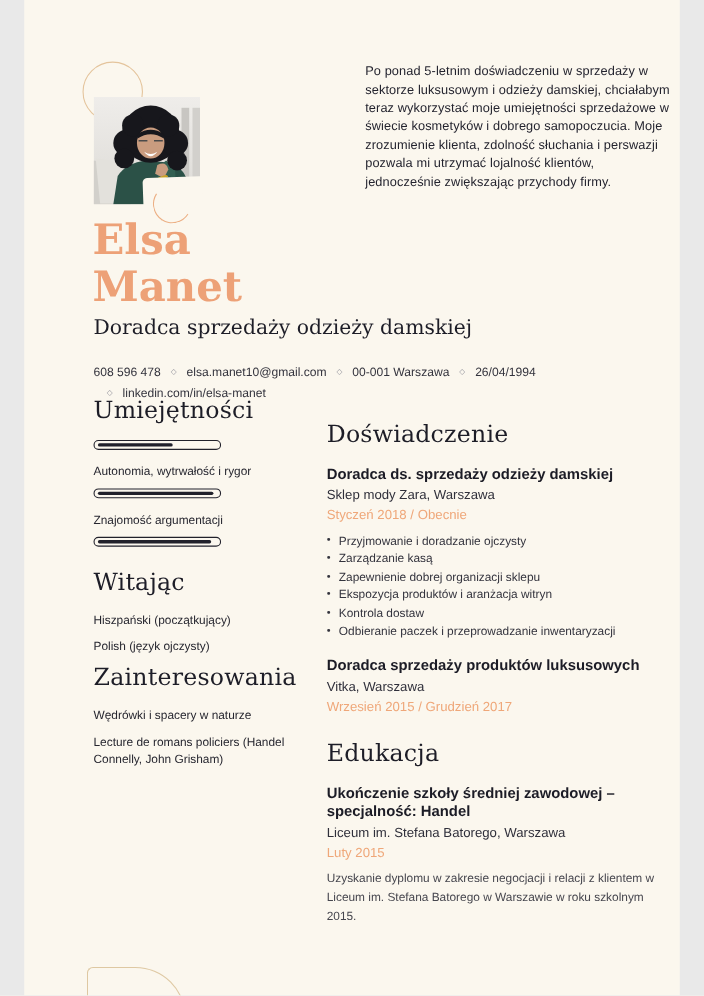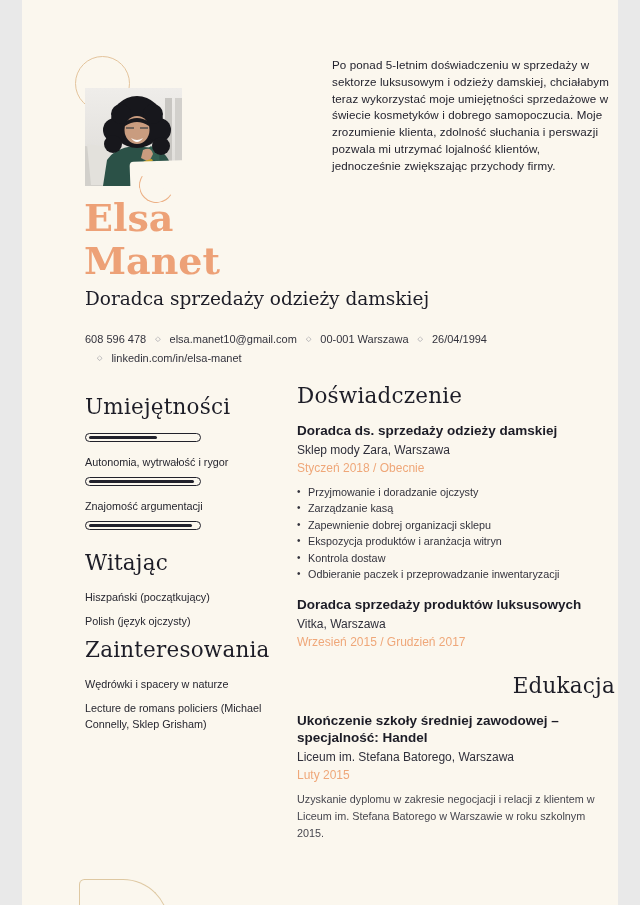--- a/index.html
+++ b/index.html
@@ -58,21 +58,21 @@
     font-size:11px; line-height:19px; color:#33333D;
   }
   .contact-line { display:flex; align-items:center; flex-wrap:wrap; }
   .contact-line.second { padding-left:12px; }
   .sep {
     font-size:7px; color:#9A9AA2; margin:0 9px; display:inline-block;
     transform:translateY(-1px);
   }
   .sep.lead { margin-left:0; }
   
-  .col-left  { position:absolute; left:63px;  top:394px; width:182px; }
+  .col-left  { position:absolute; left:63px;  top:361px; width:182px; }
   .col-right { position:absolute; left:275px; top:383px; width:318px; }
   h2 {
     font-family:"DejaVu Serif", serif; font-weight:500;
     font-size:21.5px; color:#1D1D27; margin:0 0 14px 0; letter-spacing:0.2px;
   }
   
   .skill { margin-bottom:12px; }
   .skill-label { font-size:10.8px; line-height:16px; color:#26262F; margin-bottom:7px; }
   .bar {
     width:116px; height:9px; border:1px solid #21212B; border-radius:5px;
@@ -88,21 +88,21 @@
   .job-company { font-size:12px; color:#2F2F3A; margin-bottom:4px; }
   .job-dates { font-size:12px; color:#EFA779; margin-bottom:9px; }
   .bullets { list-style:none; }
   .bullets li {
     font-size:10.8px; line-height:16.4px; color:#33333D;
     padding-left:11px; position:relative;
   }
   .bullets li::before {
     content:"•"; position:absolute; left:0; top:0; color:#33333D; font-size:10px;
   }
-  .h2-edu { margin-top:24px;text-align:right; }
+  .h2-edu { margin-top:24px; }
   .edu-desc { font-size:10.8px; line-height:17px; color:#46464E; width:312px; margin-top:2px; }
 </style>
 </head>
 <body>
 
 <div class="page">
 
   <div class="decor-circle"></div>
 
   <div class="photo">
@@ -186,21 +186,21 @@
         <div class="bar-fill" style="width: 95%;"></div>
       </div>
     </div>
 
     <h2 class="h2-lang">Witając</h2>
     <div class="lang-item">Hiszpański (początkujący)</div>
     <div class="lang-item">Polish (język ojczysty)</div>
 
     <h2 class="h2-int">Zainteresowania</h2>
     <div class="interest-item">Wędrówki i spacery w naturze</div>
-    <div class="interest-item">Lecture de romans policiers (Michael Connelly, Sklep Grisham)</div>
+    <div class="interest-item">Lecture de romans policiers (Handel Connelly, John Grisham)</div>
   </div>
 
   <div class="col-right">
     <h2>Doświadczenie</h2>
 
     <div class="job">
       <div class="job-title">Doradca ds. sprzedaży odzieży damskiej</div>
       <div class="job-company">Sklep mody Zara, Warszawa</div>
       <div class="job-dates">Styczeń 2018 / Obecnie</div>
       <ul class="bullets">

